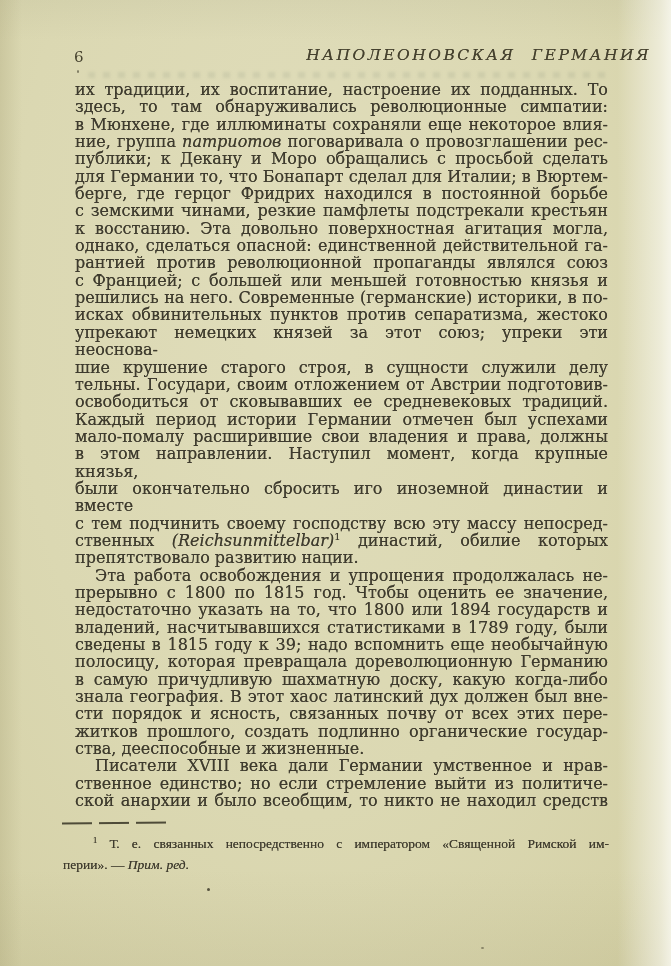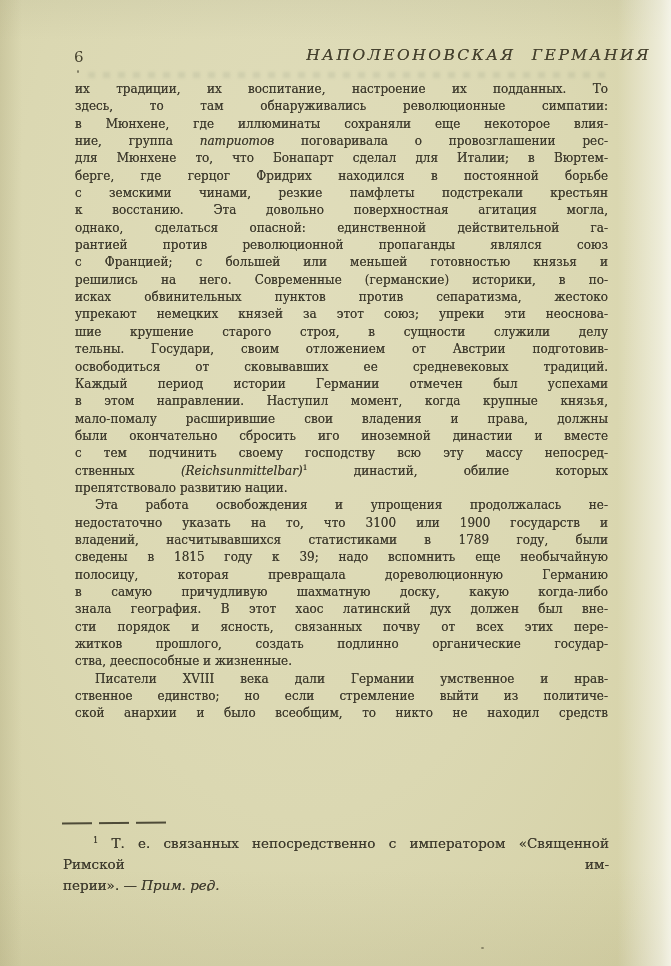--- a/index.html
+++ b/index.html
@@ -21,34 +21,34 @@
     font-style:italic;font-size:15.5px;letter-spacing:2.5px;word-spacing:9px;
     color:#45412e;text-shadow:0 0 .6px rgba(64,60,40,.75);
   }
   .ghost{
     position:absolute;top:72px;left:88px;width:520px;height:6px;opacity:.5;
     background:repeating-linear-gradient(90deg, rgba(125,135,115,.30) 0 7px, rgba(0,0,0,0) 7px 15px);
     filter:blur(1.6px);border-radius:3px;
   }
   .text-block{position:absolute;top:81px;left:75px;width:533px;}
   .line{
-    font-size:12px;line-height:17.35px;white-space:nowrap;
+    font-size:16px;line-height:17.35px;white-space:nowrap;
     text-align:justify;text-align-last:justify;white-space:normal;
     text-shadow:0 0 .5px rgba(62,58,42,.8);
   }
   .line.lastline{text-align-last:left;}
   .line.indent{text-indent:20px;}
   .footnote-sep{
     position:absolute;top:822px;left:62px;width:108px;height:2px;
     background:repeating-linear-gradient(90deg,#4e4b38 0 30px, rgba(0,0,0,0) 30px 37px);
     transform:rotate(-.5deg);
   }
   .footnote{position:absolute;top:833px;left:63px;width:546px;}
   .footnote .line{
-    font-size:13.5px;line-height:21px;text-shadow:0 0 .4px rgba(62,58,42,.8);
+    font-size:13.5px;line-height:21px;text-shadow:0 0 .4px rgba(62,58,42,.8);font-family:Liberation Serif, serif;
   }
   .footnote .line.indent{text-indent:30px;}
   .speck{position:absolute;background:#55523e;border-radius:50%;}
   .speck.s1{left:207px;top:888px;width:3px;height:3px;}
   .speck.s2{left:481px;top:947px;width:3px;height:2px;opacity:.6;}
   .speck.s3{left:77px;top:70px;width:2px;height:3px;opacity:.7;}
   i{font-style:italic;}
   sup{font-size:.62em;vertical-align:super;line-height:0;}
 </style>
 </head>
@@ -60,42 +60,44 @@
     <div class="running-title">НАПОЛЕОНОВСКАЯ ГЕРМАНИЯ</div>
   </div>
 
   <div class="ghost"></div>
 
   <div class="text-block">
       <div class="line">их традиции, их воспитание, настроение их подданных. То</div>
       <div class="line">здесь, то там обнаруживались революционные симпатии:</div>
       <div class="line">в Мюнхене, где иллюминаты сохраняли еще некоторое влия-</div>
       <div class="line">ние, группа <i>патриотов</i> поговаривала о провозглашении рес-</div>
-      <div class="line">для Мюнхене то, что Бонапарт сделал для Италии; в Вюртем-</div>
+      <div class="line">публики; к Декану и Моро обращались с просьбой сделать</div>
+      <div class="line">для Германии то, что Бонапарт сделал для Италии; в Вюртем-</div>
       <div class="line">берге, где герцог Фридрих находился в постоянной борьбе</div>
       <div class="line">с земскими чинами, резкие памфлеты подстрекали крестьян</div>
       <div class="line">к восстанию. Эта довольно поверхностная агитация могла,</div>
       <div class="line">однако, сделаться опасной: единственной действительной га-</div>
       <div class="line">рантией против революционной пропаганды являлся союз</div>
       <div class="line">с Францией; с большей или меньшей готовностью князья и</div>
       <div class="line">решились на него. Современные (германские) историки, в по-</div>
       <div class="line">исках обвинительных пунктов против сепаратизма, жестоко</div>
       <div class="line">упрекают немецких князей за этот союз; упреки эти неоснова-</div>
       <div class="line">шие крушение старого строя, в сущности служили делу</div>
       <div class="line">тельны. Государи, своим отложением от Австрии подготовив-</div>
       <div class="line">освободиться от сковывавших ее средневековых традиций.</div>
       <div class="line">Каждый период истории Германии отмечен был успехами</div>
+      <div class="line">мало-помалу расширившие свои владения и права, должны</div>
       <div class="line">в этом направлении. Наступил момент, когда крупные князья,</div>
-      <div class="line">мало-помалу расширившие свои владения и права, должны</div>
       <div class="line">были окончательно сбросить иго иноземной династии и вместе</div>
       <div class="line">с тем подчинить своему господству всю эту массу непосред-</div>
       <div class="line">ственных <i>(Reichsunmittelbar)</i><sup>1</sup> династий, обилие которых</div>
       <div class="line lastline">препятствовало развитию нации.</div>
       <div class="line indent">Эта работа освобождения и упрощения продолжалась не-</div>
-      <div class="line">недостаточно указать на то, что 3100 или 1900 государств и</div>
+      <div class="line">прерывно с 1800 по 1815 год. Чтобы оценить ее значение,</div>
+      <div class="line">недостаточно указать на то, что 1800 или 1894 государств и</div>
       <div class="line">владений, насчитывавшихся статистиками в 1789 году, были</div>
       <div class="line">сведены в 1815 году к 39; надо вспомнить еще необычайную</div>
       <div class="line">полосицу, которая превращала дореволюционную Германию</div>
       <div class="line">в самую причудливую шахматную доску, какую когда-либо</div>
       <div class="line">знала география. В этот хаос латинский дух должен был вне-</div>
       <div class="line">сти порядок и ясность, связанных почву от всех этих пере-</div>
       <div class="line">житков прошлого, создать подлинно органические государ-</div>
       <div class="line lastline">ства, дееспособные и жизненные.</div>
       <div class="line indent">Писатели XVIII века дали Германии умственное и нрав-</div>
       <div class="line">ственное единство; но если стремление выйти из политиче-</div>

